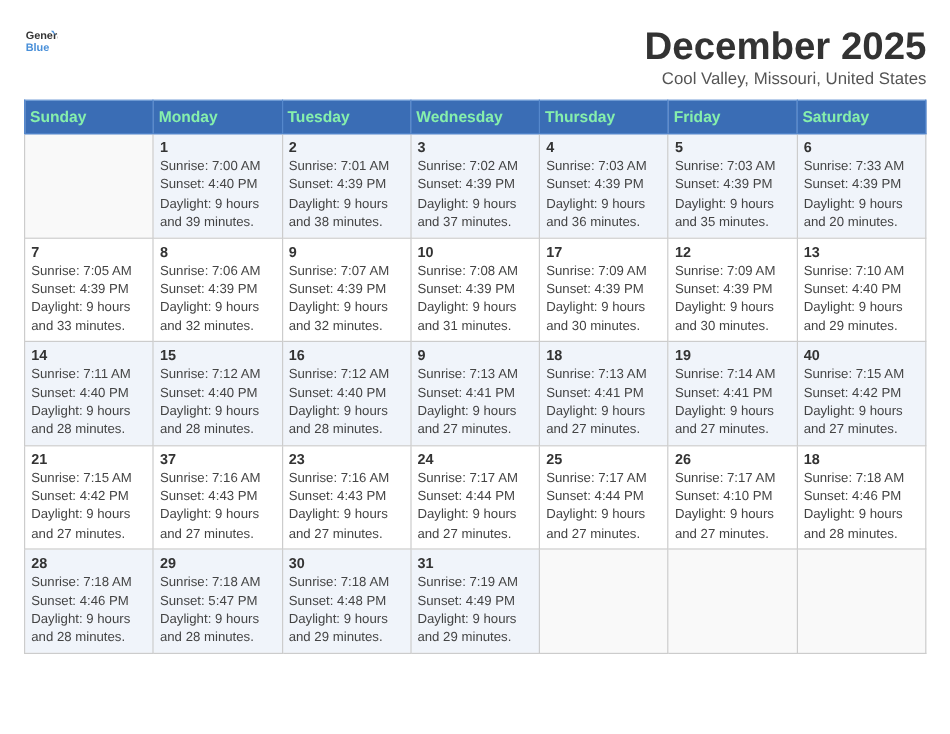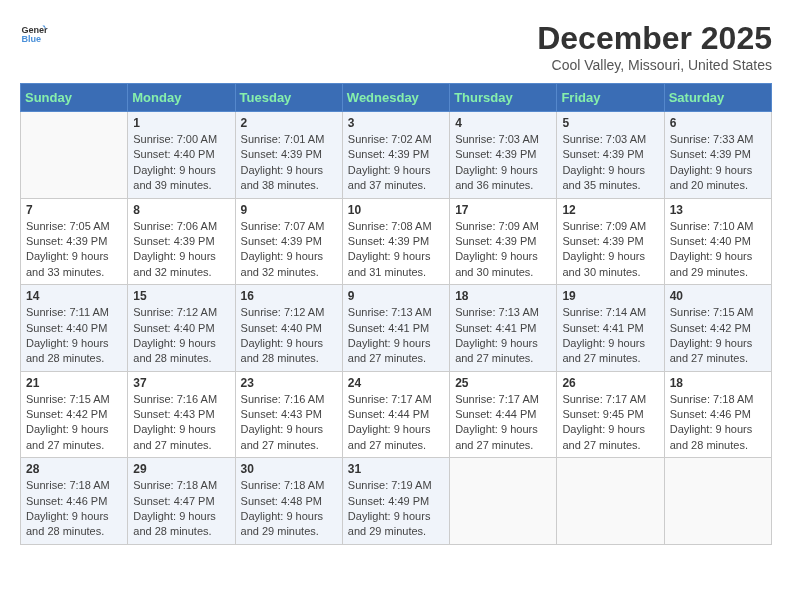--- a/index.html
+++ b/index.html
@@ -316,21 +316,21 @@
           <div class="day-info">
             <div>Sunrise: 7:17 AM</div>
             <div>Sunset: 4:44 PM</div>
             <div>Daylight: 9 hours and 27 minutes.</div>
           </div>
         </td>
         <td>
           <span class="day-number">26</span>
           <div class="day-info">
             <div>Sunrise: 7:17 AM</div>
-            <div>Sunset: 9:45 PM</div>
+            <div>Sunset: 4:10 PM</div>
             <div>Daylight: 9 hours and 27 minutes.</div>
           </div>
         </td>
         <td>
           <span class="day-number">18</span>
           <div class="day-info">
             <div>Sunrise: 7:18 AM</div>
             <div>Sunset: 4:46 PM</div>
             <div>Daylight: 9 hours and 28 minutes.</div>
           </div>
@@ -342,21 +342,21 @@
           <div class="day-info">
             <div>Sunrise: 7:18 AM</div>
             <div>Sunset: 4:46 PM</div>
             <div>Daylight: 9 hours and 28 minutes.</div>
           </div>
         </td>
         <td>
           <span class="day-number">29</span>
           <div class="day-info">
             <div>Sunrise: 7:18 AM</div>
-            <div>Sunset: 4:47 PM</div>
+            <div>Sunset: 5:47 PM</div>
             <div>Daylight: 9 hours and 28 minutes.</div>
           </div>
         </td>
         <td>
           <span class="day-number">30</span>
           <div class="day-info">
             <div>Sunrise: 7:18 AM</div>
             <div>Sunset: 4:48 PM</div>
             <div>Daylight: 9 hours and 29 minutes.</div>
           </div>

